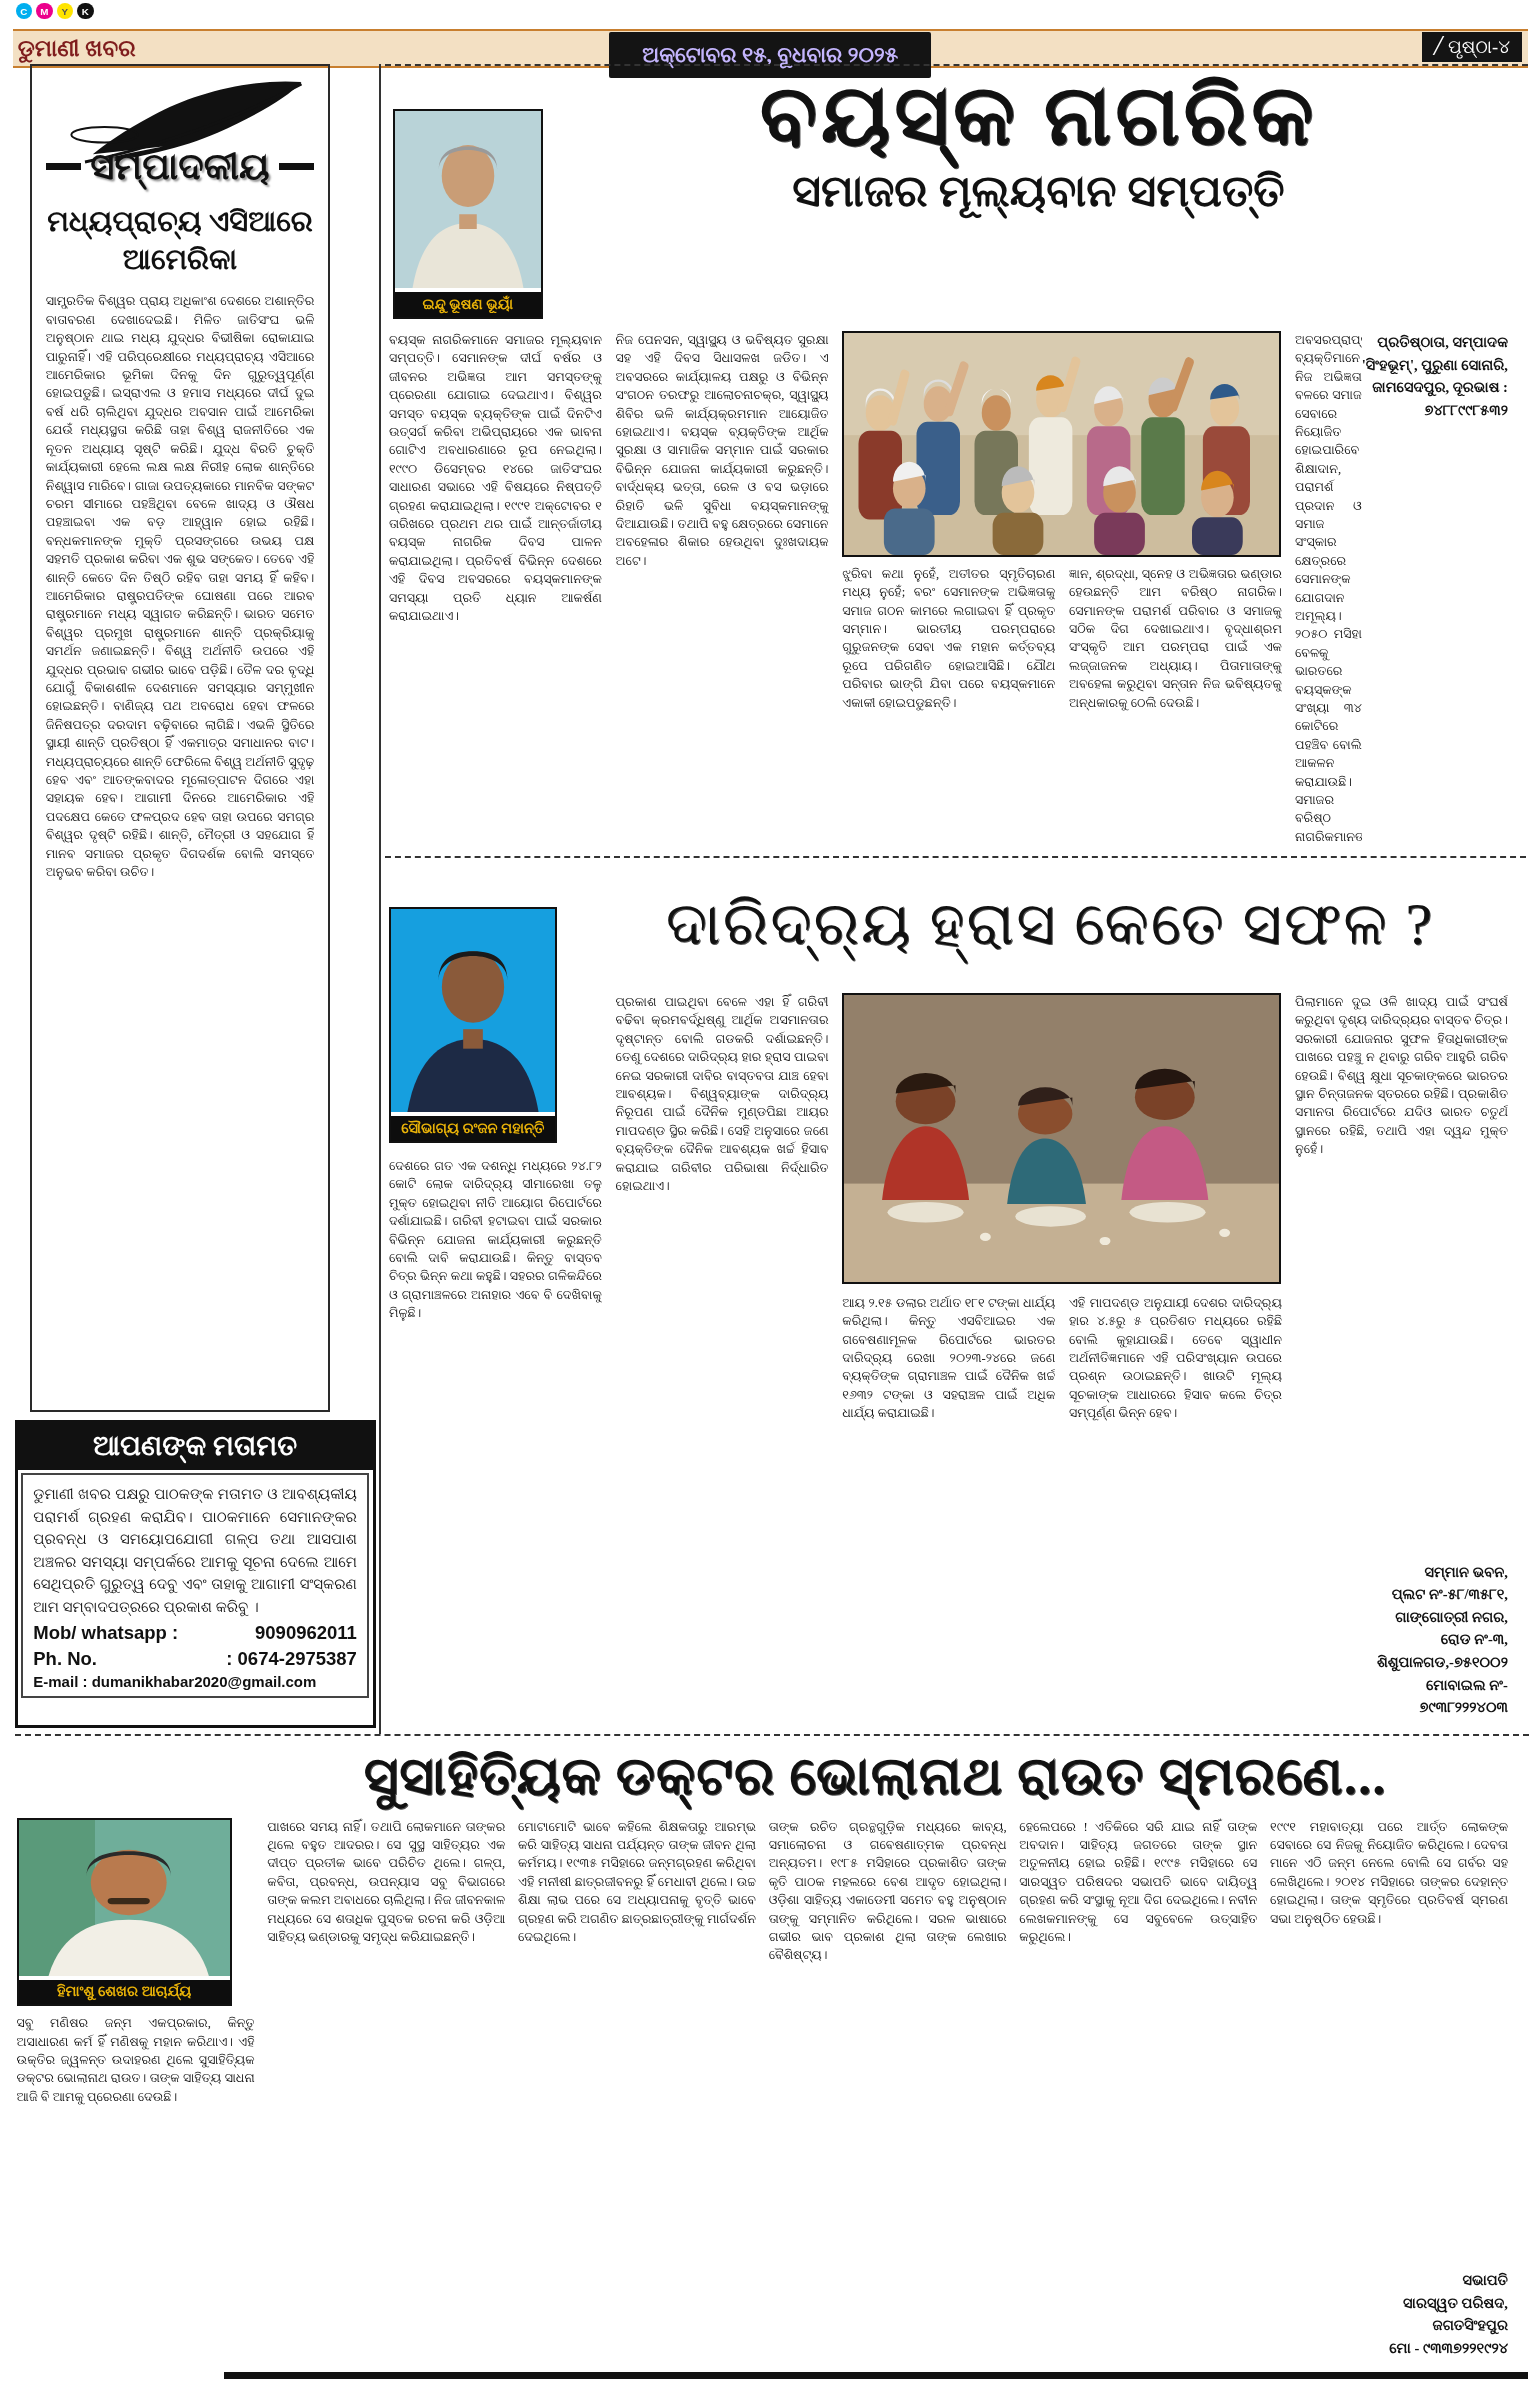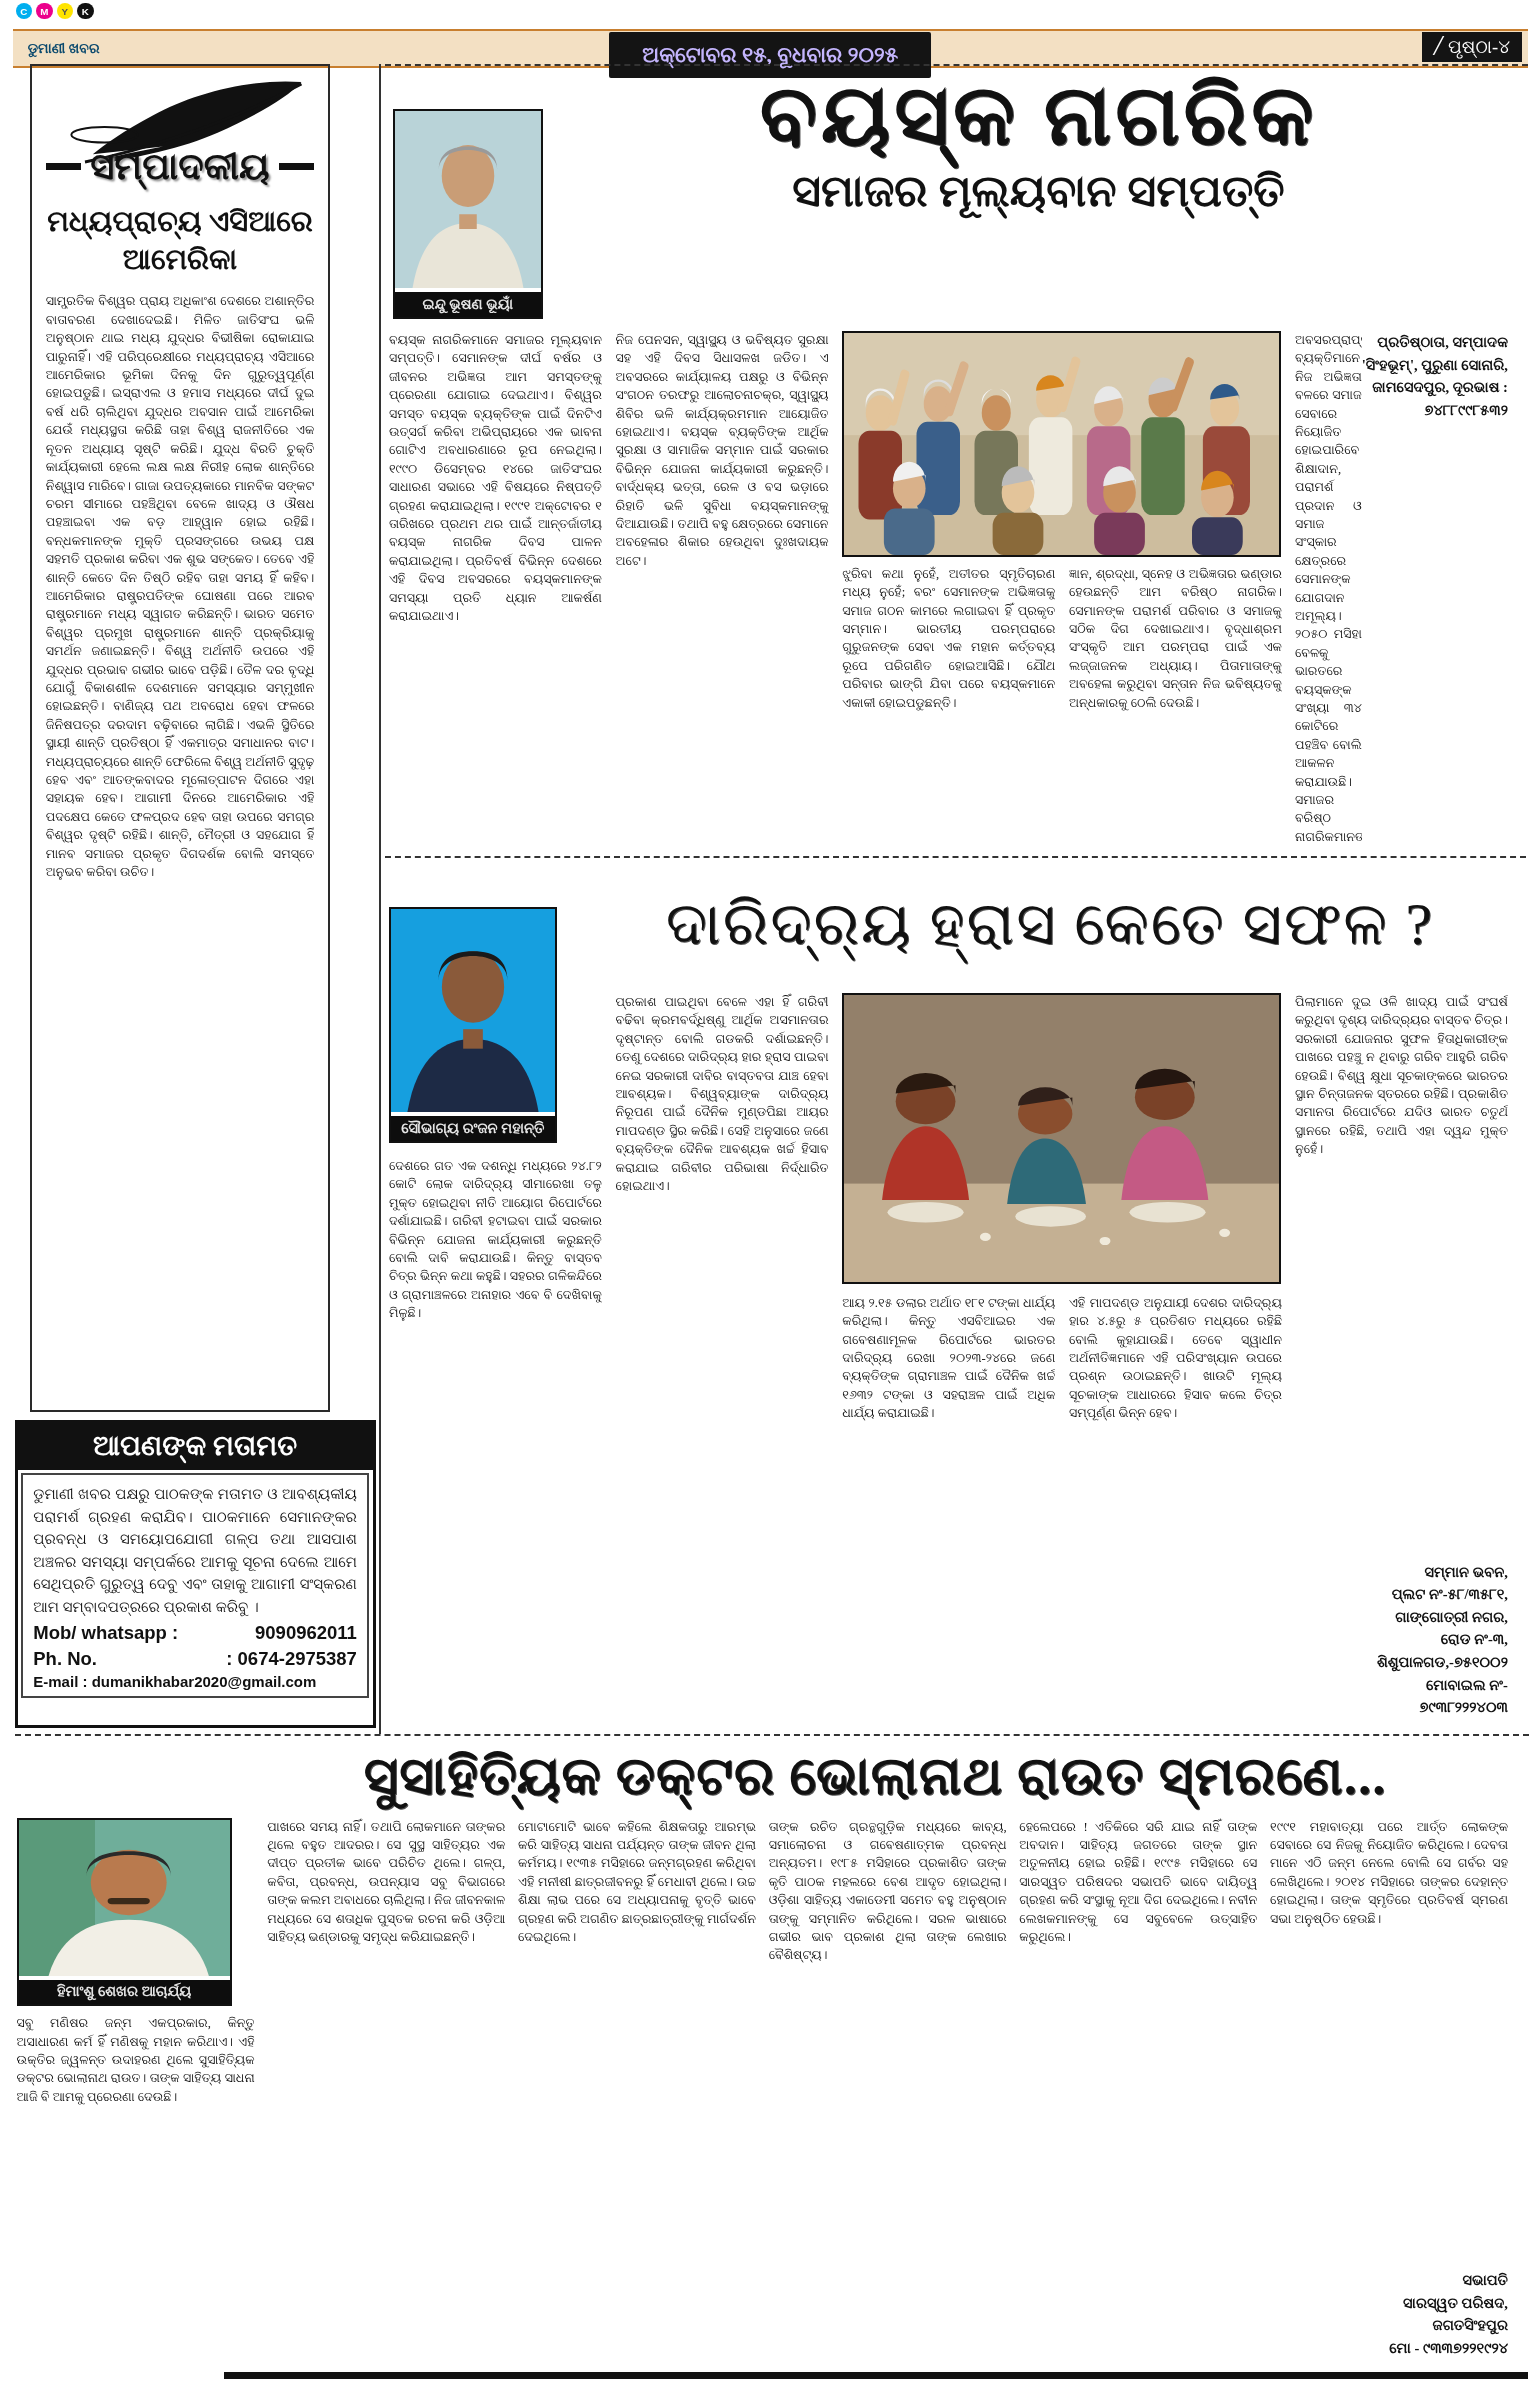--- a/index.html
+++ b/index.html
@@ -6,21 +6,21 @@
   .page{position:relative;width:1540px;height:2382px;background:#ffffff;
         font-family:"Liberation Serif",serif;color:#111;overflow:hidden;}
   
   .cmyk{position:absolute;left:15.6px;top:2.9px;display:flex;gap:3.9px;}
   .cmyk .dot{width:16.6px;height:16.6px;border-radius:50%;color:#fff;font:bold 9.8px "Liberation Sans",sans-serif;
              display:flex;align-items:center;justify-content:center;}
   .dot.c{background:#00aeef;} .dot.m{background:#ec008c;} .dot.y{background:#ffe400;color:#555;} .dot.k{background:#111;}
   
   .bar{position:absolute;left:12.7px;top:29px;width:1515px;height:35px;background:#f3e0c3;
        border-top:2.9px solid #c87f2f;border-bottom:2px solid #c87f2f;display:flex;align-items:center;}
-  .paper-name{margin-left:15px;font-size:14px;font-weight:bold;color:#0c4a6e;}
+  .paper-name{margin-left:5px;font-size:23px;font-weight:bold;color:#7f1d1d;}
   .date-box{position:absolute;left:50%;transform:translateX(-50%);top:1px;height:20px;background:#141414;
             color:#c4b5fd;font-size:21.5px;font-weight:bold;padding:13px 33px;display:flex;align-items:center;border-radius:2px;}
   .page-box{position:absolute;right:5.9px;top:1px;height:30px;background:#141414;color:#fff;font-size:18.5px;
             padding:0 11.7px;display:flex;align-items:center;gap:5.9px;}
   .page-box .slash{font-size:29px;font-weight:normal;font-style:italic;transform:translateY(-2px);}
   
   .ed-box{position:absolute;left:30px;top:64px;width:300px;height:1348px;border:2px solid #2a2a2a;
           box-sizing:border-box;padding:7.8px 13.7px;}
   .quill{display:block;margin:2px 5.9px 0 auto;}
   .ed-mast{display:flex;align-items:center;justify-content:center;gap:9.8px;margin-top:-25px;}
@@ -33,21 +33,21 @@
   .op-head{background:#111;color:#fff;text-align:center;font-size:28px;font-weight:bold;padding:6.8px 0;}
   .op-inner{border:2px solid #444;margin:3.9px;padding:7.8px 9.8px 5.9px;box-sizing:border-box;}
   .op-text{font-size:15px;line-height:1.5;text-align:justify;}
   .op-row{display:flex;justify-content:space-between;font-family:"Liberation Sans",sans-serif;
           font-weight:bold;font-size:18.5px;margin-top:3.9px;}
   .op-mail{font-family:"Liberation Sans",sans-serif;font-weight:bold;font-size:15px;margin-top:2.9px;}
   
   .vline{position:absolute;left:379px;top:64px;height:1670px;border-left:2px solid #333;}
   .ncol{font-size:12.7px;line-height:1.45;text-align:justify;overflow:hidden;}
   .photo-card{border:2.9px solid #111;background:#fff;}
-  .byline{background:#0d0d0d;color:#e5e5e5;text-align:center;font-size:14.6px;font-weight:bold;padding:3.9px 2px;}
+  .byline{background:#0d0d0d;color:#eab308;text-align:center;font-size:14.6px;font-weight:bold;padding:3.9px 2px;}
   .sig{text-align:right;font-weight:bold;font-size:14.6px;line-height:1.55;}
   
   .a1{position:absolute;left:385px;top:64px;width:1143px;height:792px;border-top:2px dashed #333;box-sizing:border-box;padding:5.9px 3.9px 0;}
   .a1-head{position:relative;height:259px;}
   .a1 .photo1{position:absolute;left:3.9px;top:37px;width:146px;}
   .a1-h1{margin-left:164px;text-align:center;font-size:84px;font-weight:800;letter-spacing:3.9px;line-height:1.05;text-shadow:1px 1px 0 #555;}
   .a1-h2{margin-left:164px;text-align:center;font-size:44px;font-weight:800;margin-top:5.9px;}
   .a1-body{display:flex;gap:13.7px;height:515px;}
   .a1-body .col{width:213px;flex:none;}
   .a1-mid{width:439px;flex:none;display:flex;flex-direction:column;}

